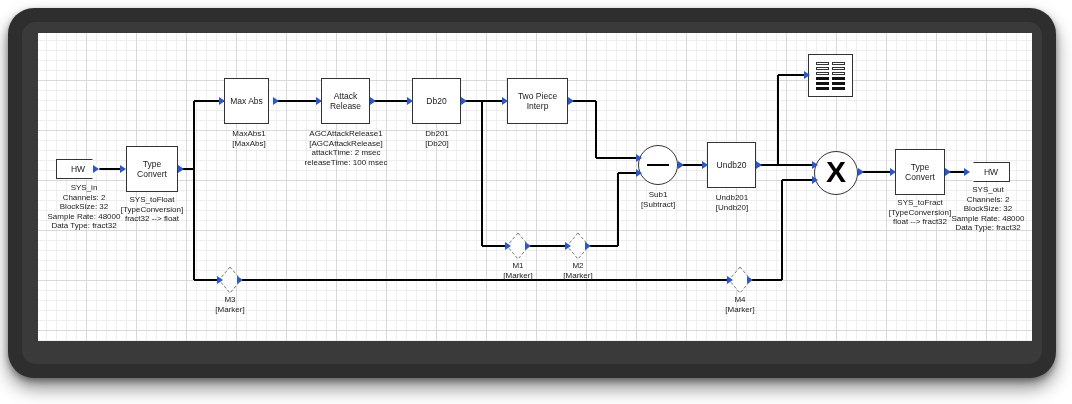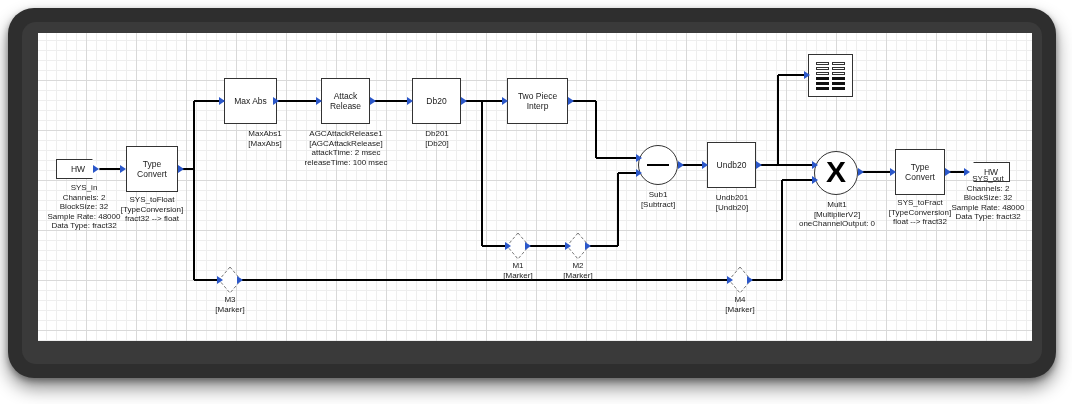--- a/index.html
+++ b/index.html
@@ -212,26 +212,26 @@
 Data Type: fract32</span></div>
 
     <div class="blk" style="left:88px;top:113px;width:52px;height:46px;">
       <span class="lbl" style="white-space:pre;">Type
 Convert</span>
     </div>
     <span class="port in" style="left:82px;top:132px;"></span>
     <span class="port out" style="left:140px;top:132px;"></span>
     <div class="cap" style="left:62px;top:162px;width:104px;"><span>SYS_toFloat</span><br><span>[TypeConversion]</span><br><span>fract32 --&gt; float</span></div>
 
-    <div class="blk" style="left:186px;top:45px;width:53px;height:46px;">
+    <div class="blk" style="left:186px;top:45px;width:45px;height:46px;">
       <span class="lbl">Max Abs</span>
     </div>
     <span class="port in" style="left:181px;top:64px;"></span>
     <span class="port out" style="left:235px;top:64px;"></span>
-    <div class="cap" style="left:168px;top:96px;width:86px;margin-left:16px;"><span>MaxAbs1</span><br><span>[MaxAbs]</span></div>
+    <div class="cap" style="left:168px;top:96px;width:86px;"><span>MaxAbs1</span><br><span>[MaxAbs]</span></div>
 
     <div class="blk" style="left:283px;top:45px;width:49px;height:46px;">
       <span class="lbl" style="white-space:pre;">Attack
 Release</span>
     </div>
     <span class="port in" style="left:278px;top:64px;"></span>
     <span class="port out" style="left:332px;top:64px;"></span>
     <div class="cap" style="left:243px;top:96px;width:130px;"><span>AGCAttackRelease1</span><br><span>[AGCAttackRelease]</span><br><span>attackTime: 2 msec
 releaseTime: 100 msec</span></div>
 
@@ -285,35 +285,34 @@
       </span>
     </div>
     <span class="port in" style="left:766px;top:38px;"></span>
 
     <div class="round" style="left:776px;top:118px;width:44px;height:44px;">
       <span class="op-x">X</span>
     </div>
     <span class="port in" style="left:774px;top:128px;"></span>
     <span class="port in" style="left:774px;top:143px;"></span>
     <span class="port out" style="left:820px;top:135px;"></span>
-    <div class="cap" style="left:736px;top:167px;width:126px;"><span>Mult1</span><br><span>[MultiplierV2]</span><br><span>oneChannelOutput: 0</span></div>
 
     <div class="blk" style="left:857px;top:116px;width:50px;height:46px;">
       <span class="lbl" style="white-space:pre;">Type
 Convert</span>
     </div>
     <span class="port in" style="left:852px;top:135px;"></span>
     <span class="port out" style="left:907px;top:135px;"></span>
     <div class="cap" style="left:830px;top:165px;width:104px;"><span>SYS_toFract</span><br><span>[TypeConversion]</span><br><span>float --&gt; fract32</span></div>
 
     <div class="hw-out" style="left:928px;top:129px;width:44px;height:20px;">
       <span class="lbl" style="margin-left:6px;">HW</span>
     </div>
     <span class="port in" style="left:926px;top:135px;"></span>
-    <div class="cap" style="left:890px;top:141px;width:120px;"><span>SYS_out</span><br><span>Channels: 2
+    <div class="cap" style="left:890px;top:152px;width:120px;"><span>SYS_out</span><br><span>Channels: 2
 BlockSize: 32
 Sample Rate: 48000
 Data Type: fract32</span></div>
 
     <div class="marker" style="left:467px;top:198px;">
       <svg width="26" height="30" viewBox="0 0 26 30">
         <path d="M 13 2 L 24 15 L 13 28 L 2 15 Z" fill="#ffffff" stroke="#777777" stroke-width="1" stroke-dasharray="3,2"></path>
       </svg>
     </div>
     <span class="port in" style="left:467px;top:209px;"></span>

